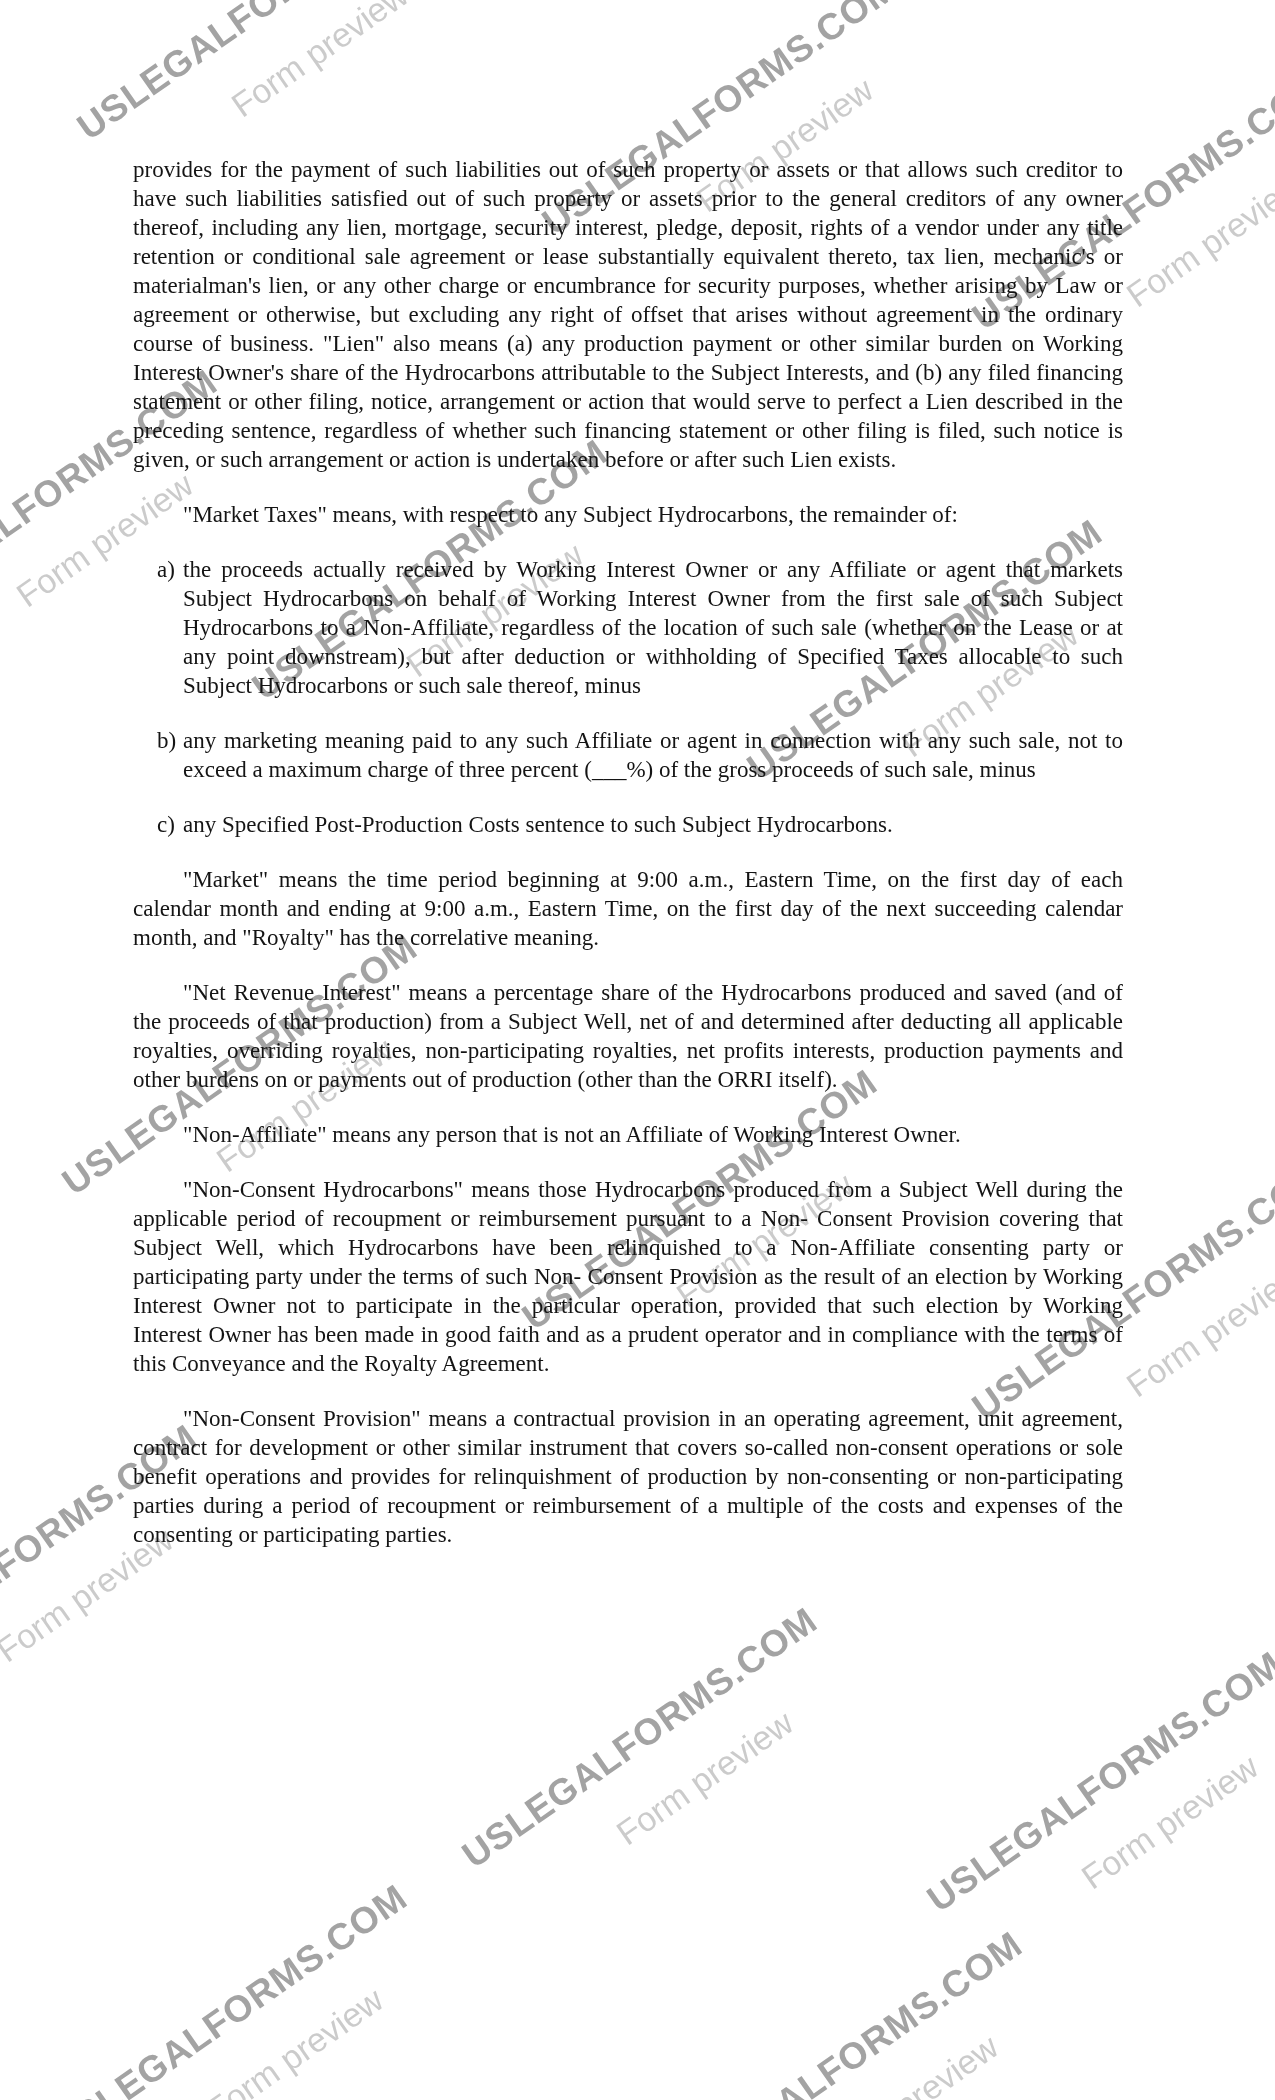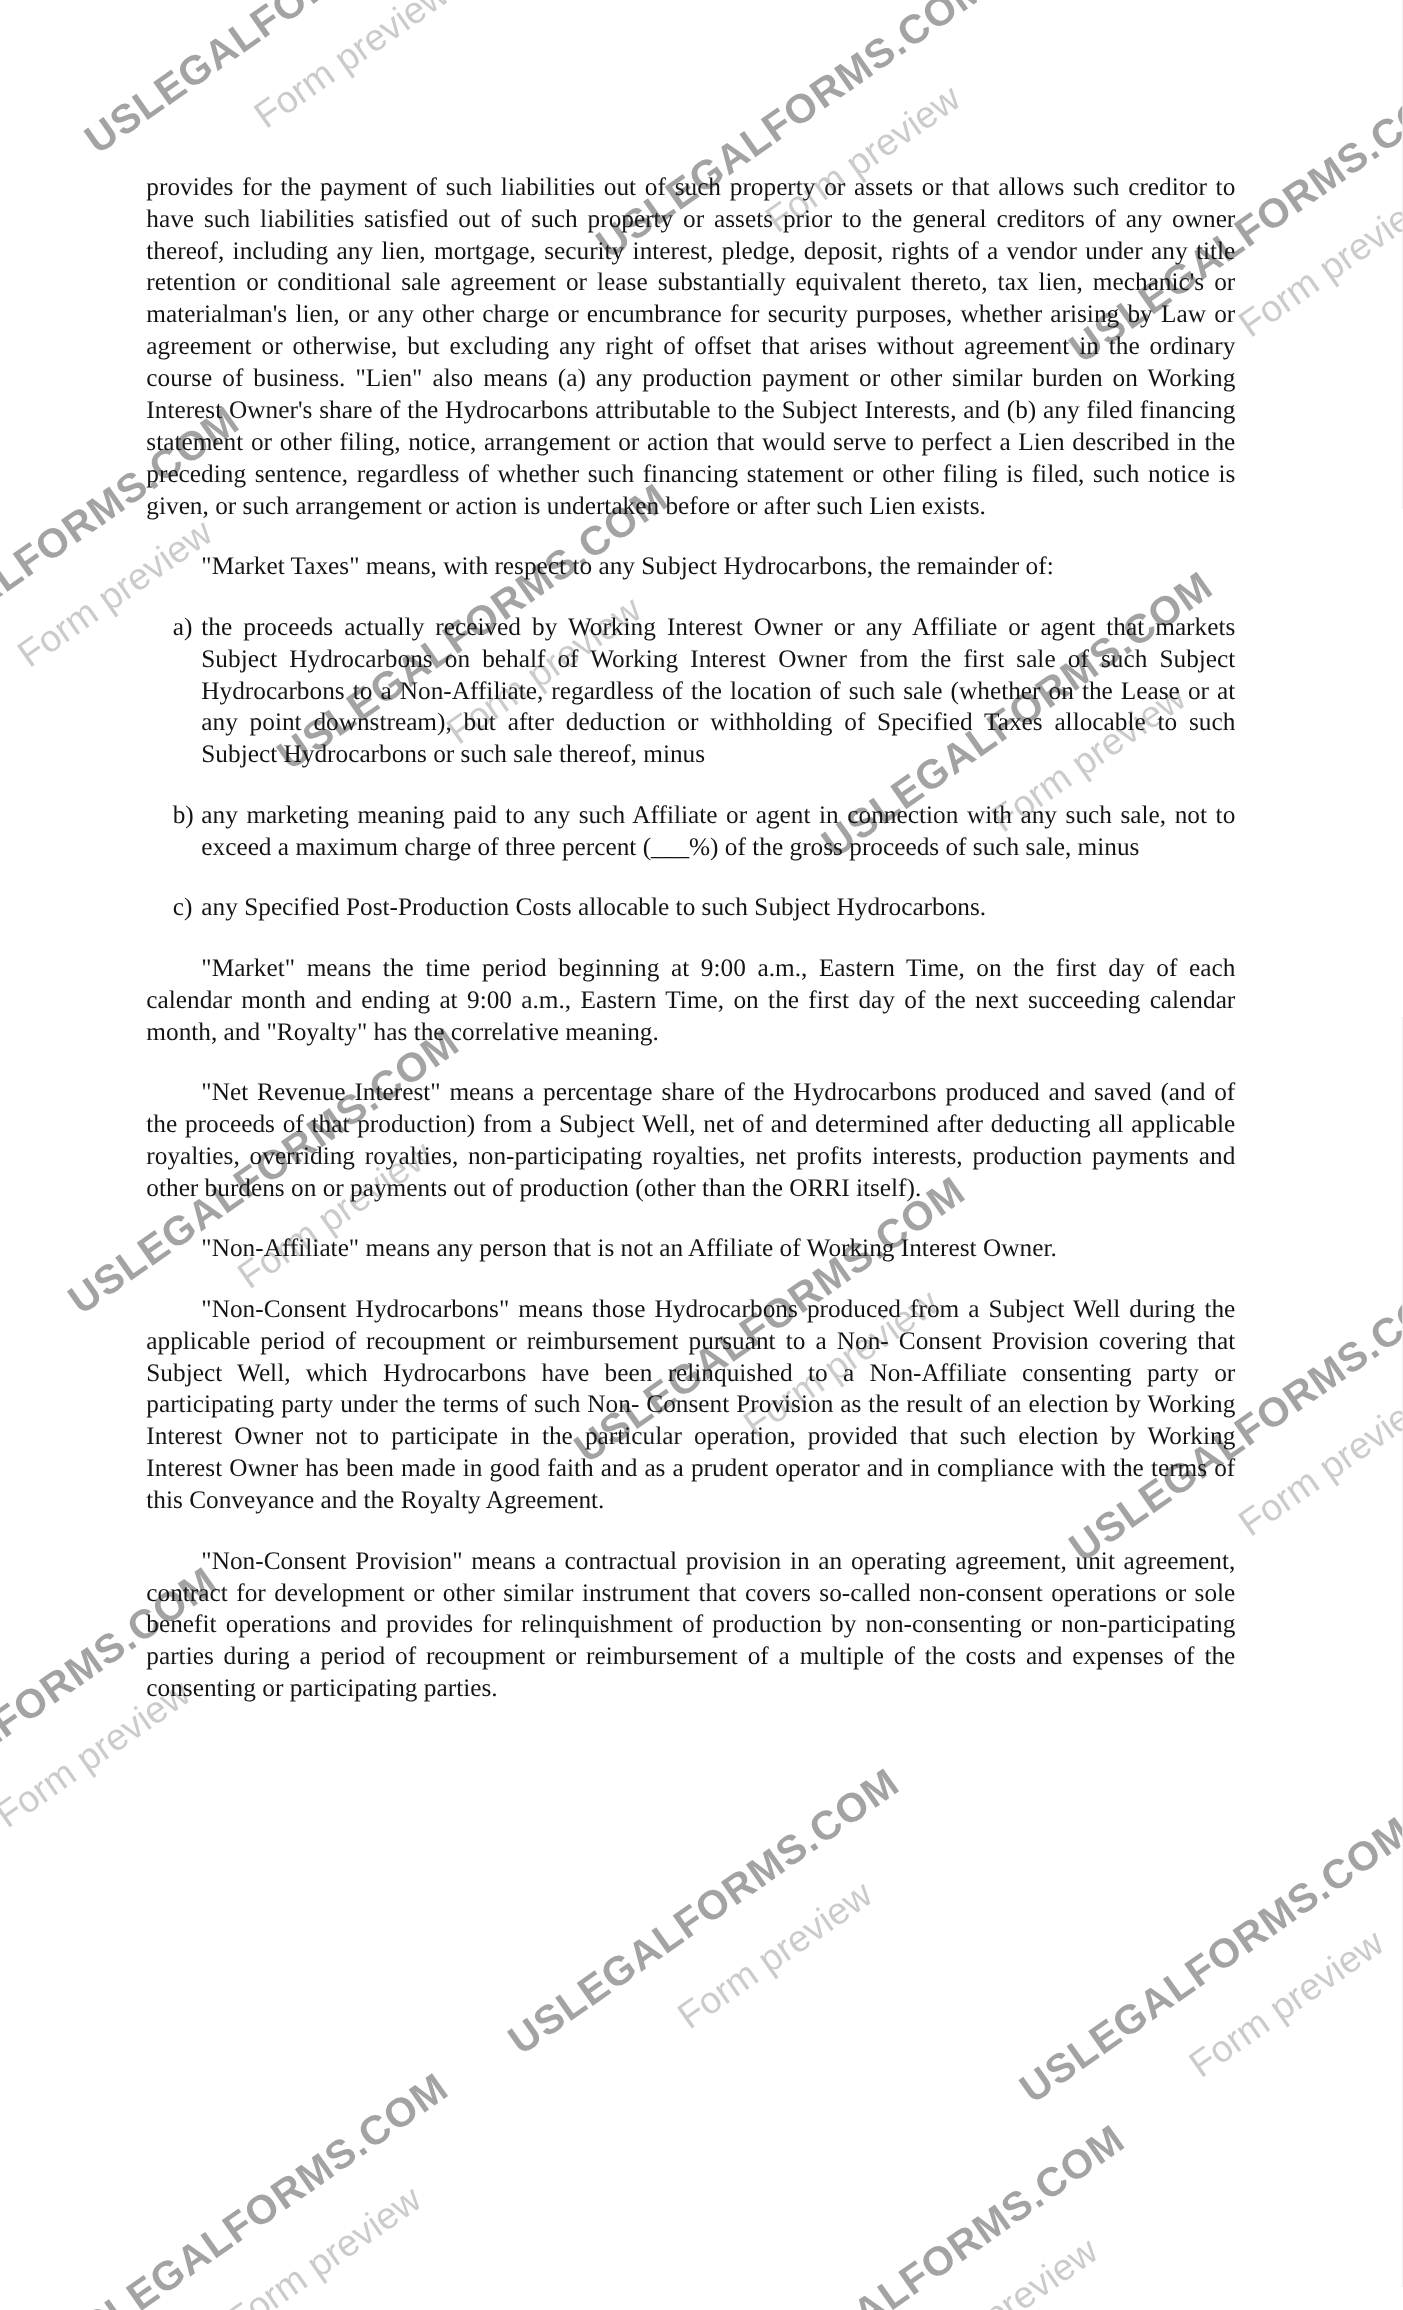--- a/index.html
+++ b/index.html
@@ -64,20 +64,20 @@
       <div class="wm brand" style="left: 230px; top: 2015px; color: rgb(154, 154, 154);">USLEGALFORMS.COM</div>
       <div class="wm preview" style="left: 295px; top: 2055px; color: rgb(201, 201, 201);">Form preview</div>
       <div class="wm brand" style="left: 845px; top: 2062px; color: rgb(154, 154, 154);">USLEGALFORMS.COM</div>
       <div class="wm preview" style="left: 910px; top: 2102px; color: rgb(201, 201, 201);">Form preview</div>
     </div>
   <div class="doc" id="doc-body">
       <div class="block para"><span>provides for the payment of such liabilities out of such property or assets or that allows such creditor to have such liabilities satisfied out of such property or assets prior to the general creditors of any owner thereof, including any lien, mortgage, security interest, pledge, deposit, rights of a vendor under any title retention or conditional sale agreement or lease substantially equivalent thereto, tax lien, mechanic's or materialman's lien, or any other charge or encumbrance for security purposes, whether arising by Law or agreement or otherwise, but excluding any right of offset that arises without agreement in the ordinary course of business. "</span><span class="underline">Lien</span><span>" also means (a) any production payment or other similar burden on Working Interest Owner's share of the Hydrocarbons attributable to the Subject Interests, and (b) any filed financing statement or other filing, notice, arrangement or action that would serve to perfect a Lien described in the preceding sentence, regardless of whether such financing statement or other filing is filed, such notice is given, or such arrangement or action is undertaken before or after such Lien exists.</span></div>
       <div class="block para indent"><span>"</span><span class="underline">Market Taxes</span><span>" means, with respect to any Subject Hydrocarbons, the remainder of:</span></div>
       <div class="block li"><span class="marker">a)</span><span>the proceeds actually received by Working Interest Owner or any Affiliate or agent that markets Subject Hydrocarbons on behalf of Working Interest Owner from the first sale of such Subject Hydrocarbons to a Non-Affiliate, regardless of the location of such sale (whether on the Lease or at any point downstream), but after deduction or withholding of Specified Taxes allocable to such Subject Hydrocarbons or such sale thereof, minus</span></div>
       <div class="block li"><span class="marker">b)</span><span>any marketing meaning paid to any such Affiliate or agent in connection with any such sale, not to exceed a maximum charge of three percent (___%) of the gross proceeds of such sale, minus</span></div>
-      <div class="block li"><span class="marker">c)</span><span>any Specified Post-Production Costs allocable to such Subject Hydrocarbons.</span></div>
+      <div class="block li"><span class="marker">c)</span><span>any Specified Post-Production Costs sentence to such Subject Hydrocarbons.</span></div>
       <div class="block para indent"><span>"</span><span class="underline">Market</span><span>" means the time period beginning at 9:00 a.m., Eastern Time, on the first day of each calendar month and ending at 9:00 a.m., Eastern Time, on the first day of the next succeeding calendar month, and "</span><span class="underline">Royalty</span><span>" has the correlative meaning.</span></div>
       <div class="block para indent"><span>"</span><span class="underline">Net Revenue Interest</span><span>" means a percentage share of the Hydrocarbons produced and saved (and of the proceeds of that production) from a Subject Well, net of and determined after deducting all applicable royalties, overriding royalties, non-participating royalties, net profits interests, production payments and other burdens on or payments out of production (other than the ORRI itself).</span></div>
       <div class="block para indent"><span>"</span><span class="underline">Non-Affiliate</span><span>" means any person that is not an Affiliate of Working Interest Owner.</span></div>
       <div class="block para indent"><span>"</span><span class="underline">Non-Consent Hydrocarbons</span><span>" means those Hydrocarbons produced from a Subject Well during the applicable period of recoupment or reimbursement pursuant to a Non- Consent Provision covering that Subject Well, which Hydrocarbons have been relinquished to a Non-Affiliate consenting party or participating party under the terms of such Non- Consent Provision as the result of an election by Working Interest Owner not to participate in the particular operation, provided that such election by Working Interest Owner has been made in good faith and as a prudent operator and in compliance with the terms of this Conveyance and the Royalty Agreement.</span></div>
       <div class="block para indent"><span>"</span><span class="underline">Non-Consent Provision</span><span>" means a contractual provision in an operating agreement, unit agreement, contract for development or other similar instrument that covers so-called non-consent operations or sole benefit operations and provides for relinquishment of production by non-consenting or non-participating parties during a period of recoupment or reimbursement of a multiple of the costs and expenses of the consenting or participating parties.</span></div>
     </div>
 </div>
 
 </body></html>

